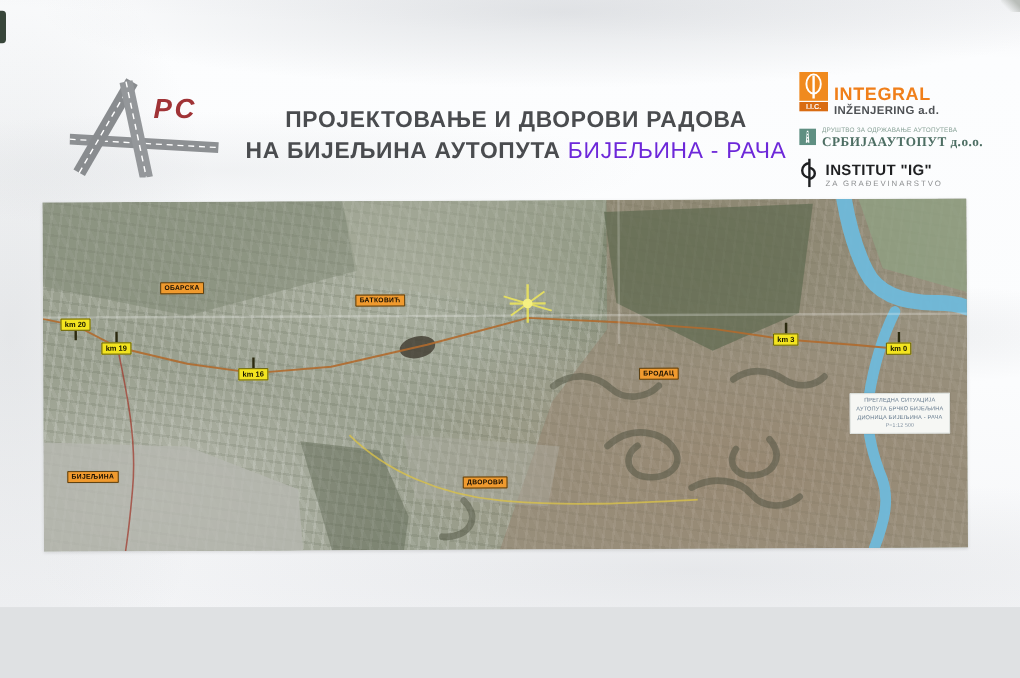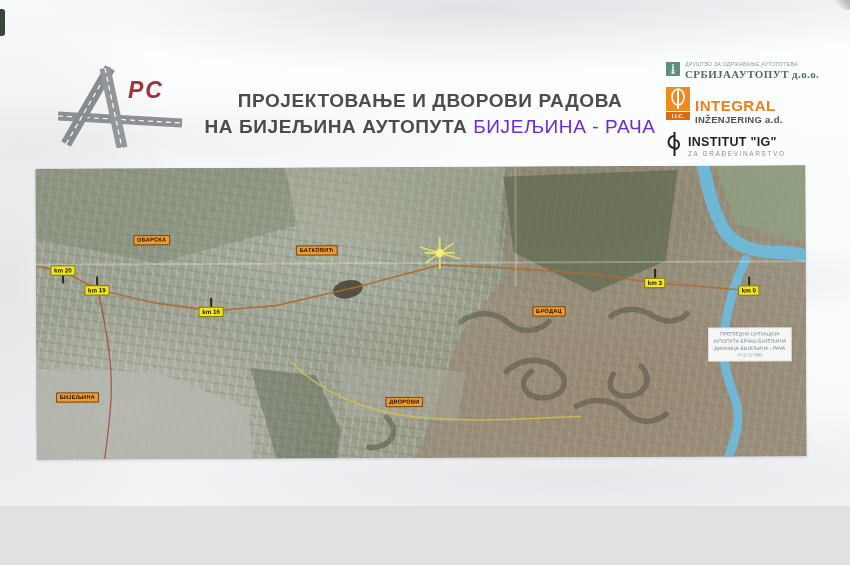--- a/index.html
+++ b/index.html
@@ -82,41 +82,41 @@
     </svg>
   </div>
 
   <div class="title">
     <div class="l1">ПРОЈЕКТОВАЊЕ И ДВОРОВИ РАДОВА</div>
     <div class="l2"><span>НА БИЈЕЉИНА АУТОПУТА </span><b>БИЈЕЉИНА - РАЧА</b></div>
   </div>
 
   <div class="partners">
     <div class="p-row">
-      <svg class="srb-icon" viewBox="0 0 14 14">
-        <rect x="0" y="0" width="14" height="14" fill="#5f8f82"></rect>
-        <polygon points="5.5,12 8.5,12 7.6,2 6.4,2" fill="#ffffff"></polygon>
-        <line x1="7" y1="3" x2="7" y2="12" stroke="#5f8f82" stroke-width=".8" stroke-dasharray="1.5 1.2"></line>
-      </svg>
-      <div class="srb-txt">
-        <div class="tag">ДРУШТВО ЗА ОДРЖАВАЊЕ АУТОПУТЕВА</div>
-        <div class="nm">СРБИЈААУТОПУТ д.о.о.</div>
-      </div>
-    </div>
-    <div class="p-row">
       <svg class="integral-icon" viewBox="0 0 24 33">
         <rect x="0" y="0" width="24" height="24" fill="#f08a1e"></rect>
         <line x1="12" y1="3" x2="12" y2="22" stroke="#fff" stroke-width="2"></line>
         <ellipse cx="12" cy="10" rx="6" ry="8" fill="none" stroke="#fff" stroke-width="1.6"></ellipse>
         <rect x="0" y="25" width="24" height="8" fill="#d96c12"></rect>
         <text x="12" y="31" font-size="6" font-weight="700" fill="#fff" text-anchor="middle" font-family="Liberation Sans, sans-serif">I.I.C.</text>
       </svg>
       <div class="integral-txt">
         <div class="nm">INTEGRAL</div>
         <div class="sb">INŽENJERING a.d.</div>
+      </div>
+    </div>
+    <div class="p-row">
+      <svg class="srb-icon" viewBox="0 0 14 14">
+        <rect x="0" y="0" width="14" height="14" fill="#5f8f82"></rect>
+        <polygon points="5.5,12 8.5,12 7.6,2 6.4,2" fill="#ffffff"></polygon>
+        <line x1="7" y1="3" x2="7" y2="12" stroke="#5f8f82" stroke-width=".8" stroke-dasharray="1.5 1.2"></line>
+      </svg>
+      <div class="srb-txt">
+        <div class="tag">ДРУШТВО ЗА ОДРЖАВАЊЕ АУТОПУТЕВА</div>
+        <div class="nm">СРБИЈААУТОПУТ д.о.о.</div>
       </div>
     </div>
     <div class="p-row">
       <svg class="ig-icon" viewBox="0 0 17 24">
         <line x1="8.5" y1="0" x2="8.5" y2="24" stroke="#1f2022" stroke-width="2"></line>
         <path d="M8.5,4 a6,6 0 1 0 0,12" fill="none" stroke="#1f2022" stroke-width="2"></path>
         <path d="M8.5,8 a4.5,4.5 0 1 1 0,9" fill="none" stroke="#1f2022" stroke-width="2"></path>
       </svg>
       <div class="ig-txt">
         <div class="nm">INSTITUT "IG"</div>

